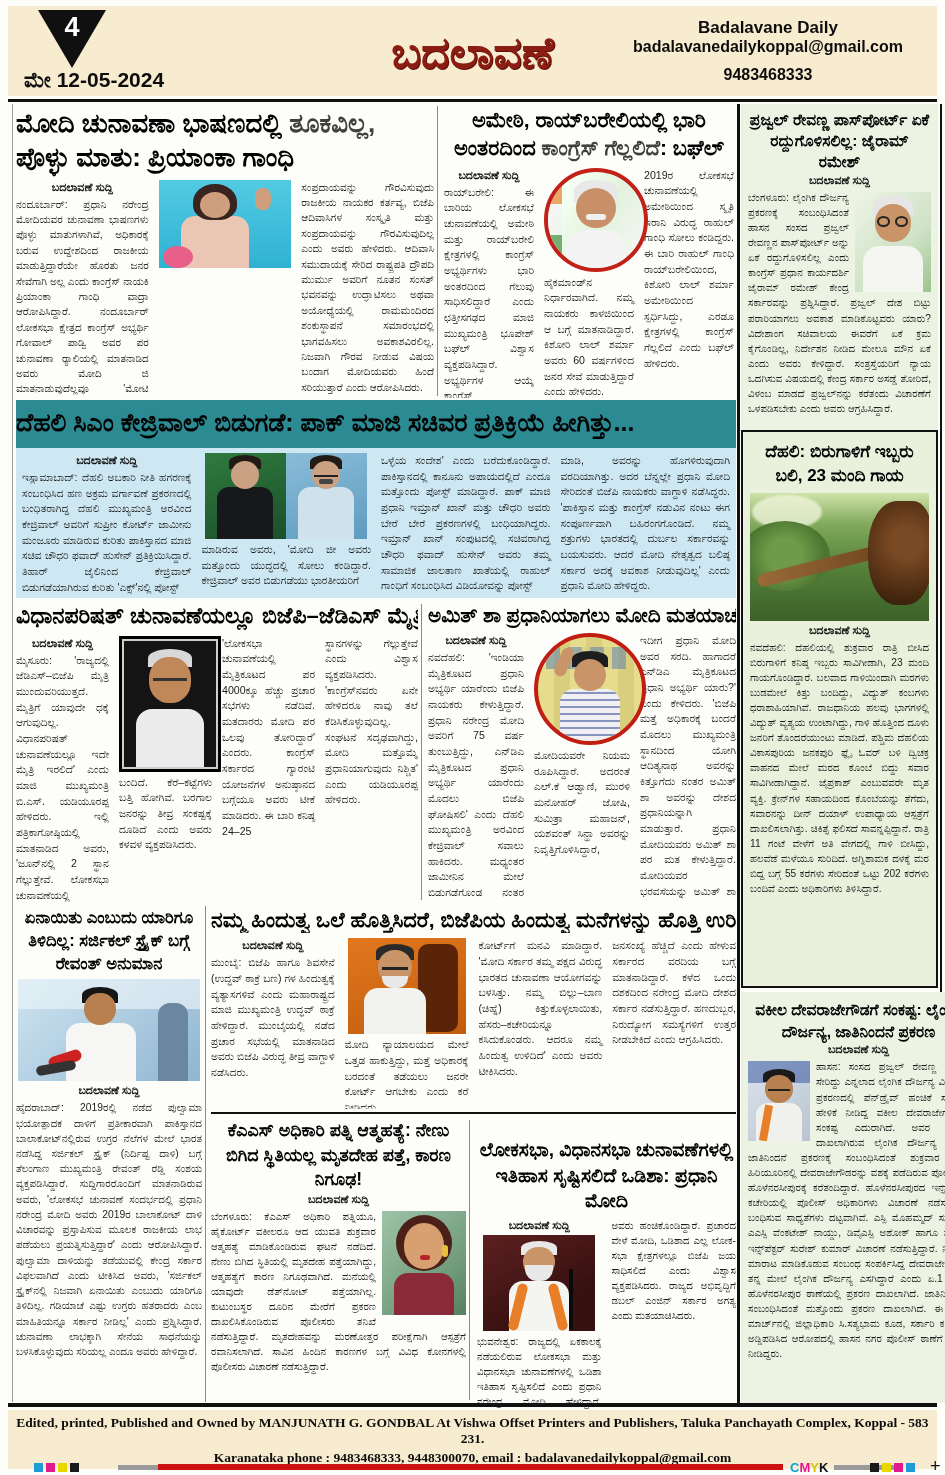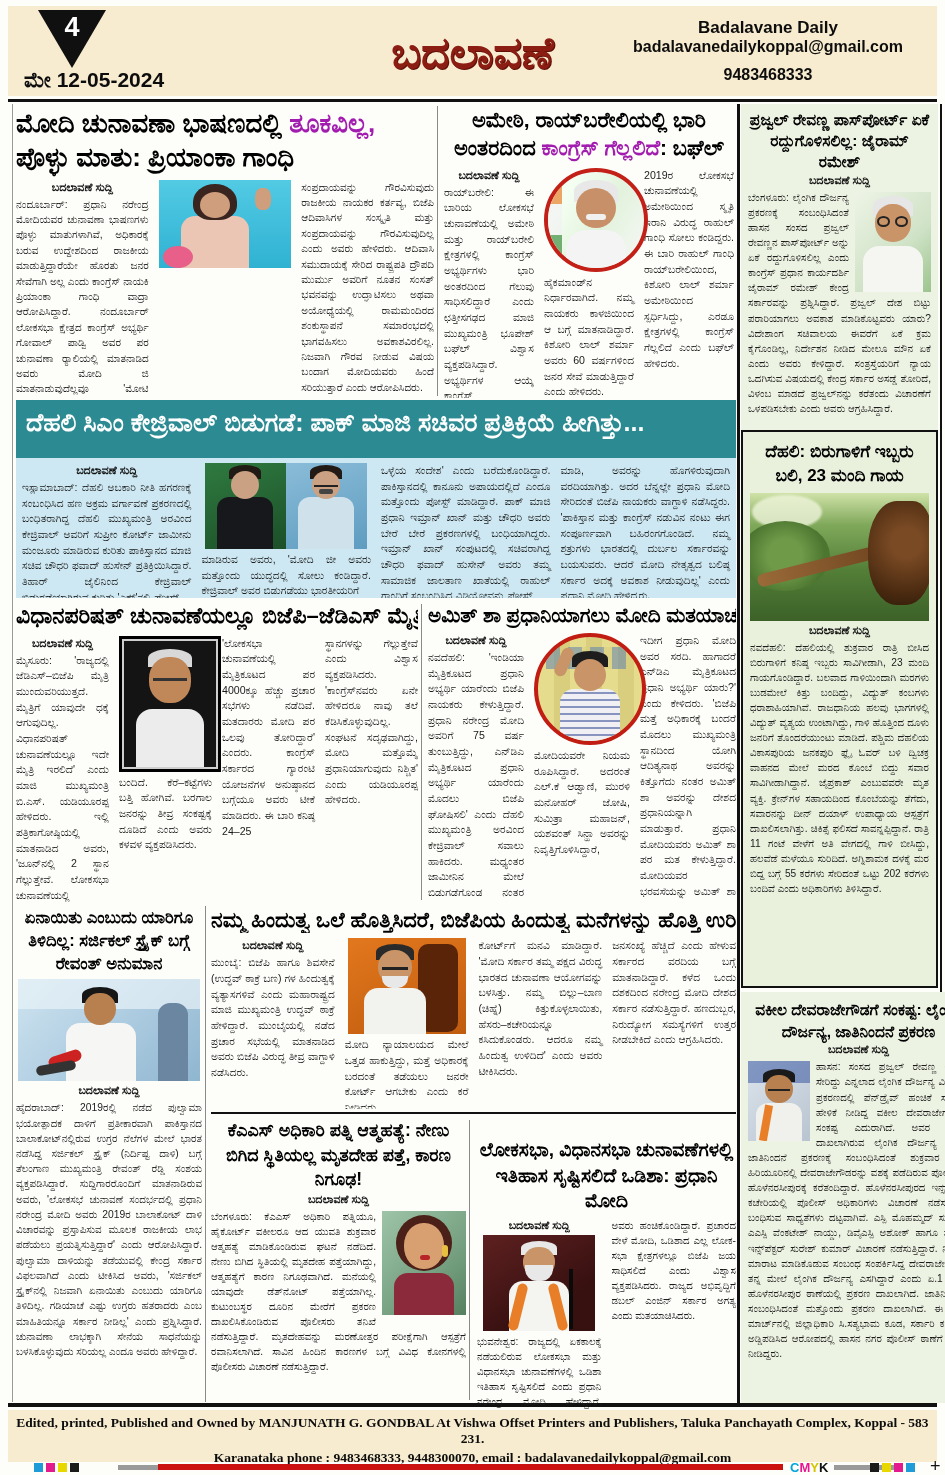--- a/index.html
+++ b/index.html
@@ -1,17 +1,17 @@
 <!DOCTYPE html>
 <html><head>
 <meta charset="utf-8">
 <style>
   html,body{margin:0;padding:0;background:#e9e9e9;font-family:"Liberation Sans","DejaVu Sans",sans-serif;}
   #paper{position:relative;width:945px;height:1475px;margin:0 auto;background:#fdfdfa;overflow:hidden;}
-  .red{color:#a21caf;}
+  .red{color:#404040;}
   .byl{font-weight:bold;font-size:11px;text-align:center;margin:1px 0 3px;color:#111;}
   .bt{font-size:10.6px;line-height:1.48;text-align:justify;color:#1b1b1b;}
   .cols{display:flex;gap:10px;}
   .col{flex:1;min-width:0;}
   .sec{position:absolute;overflow:hidden;}
   .vline{position:absolute;width:1px;background:#8a8a8a;}
   .hline{position:absolute;background:#111;}
 
   
   #hdr{position:absolute;left:8px;top:6px;width:929px;height:90px;background:#f8ecd0;}
@@ -61,21 +61,21 @@
   #ph-jairam{float:right;width:76px;height:100px;margin:2px 0 3px 6px;background:linear-gradient(135deg,#eef4e6,#cfe2c6 60%,#9cc48e);}
   #ph-jairam .hair{left:18px;top:4px;width:40px;height:20px;background:#e6e6e6;border-radius:50% 50% 0 0;}
   #ph-jairam .face{left:20px;top:12px;width:36px;height:38px;background:#c89468;border-radius:48%;}
   #ph-jairam .gl1{left:22px;top:24px;width:13px;height:11px;border:2.5px solid #222;border-radius:50%;background:transparent;box-sizing:border-box;}
   #ph-jairam .gl2{left:40px;top:24px;width:13px;height:11px;border:2.5px solid #222;border-radius:50%;background:transparent;box-sizing:border-box;}
   #ph-jairam .torso{left:8px;top:54px;width:60px;height:46px;background:#f5f5f2;border-radius:16px 16px 0 0;}
   #a-jairam .bt{font-size:10.2px;}
 
   
   #a-kej{left:16px;top:400px;width:720px;height:198px;}
-  #a-kej .band{height:58px;background:#2c8a92;color:#ffffff;font-size:25px;font-weight:bold;line-height:44px;padding-left:10px;white-space:nowrap;overflow:hidden;}
+  #a-kej .band{height:48px;background:#2c8a92;color:#000000;font-size:25px;font-weight:bold;line-height:44px;white-space:nowrap;overflow:hidden;}
   #a-kej .bodybg{background:#cde8f2;height:152px;padding:5px 6px;box-sizing:border-box;}
   #ph-duo{width:162px;height:86px;display:flex;margin:0 auto 3px;}
   #ph-duo .half{position:relative;flex:1;overflow:hidden;}
   #ph-duo .h1{background:linear-gradient(160deg,#2f7a40,#1b4f28);}
   #ph-duo .h2{background:linear-gradient(160deg,#8abcd8,#5f9cc0);}
   #ph-duo i{position:absolute;display:block;}
   #ph-duo .fa{left:26px;top:8px;width:28px;height:28px;background:#caa183;border-radius:50%;}
   #ph-duo .ha{left:24px;top:2px;width:32px;height:14px;background:#221a14;border-radius:50% 50% 0 0;}
   #ph-duo .ta{left:12px;top:34px;width:56px;height:52px;background:#17181c;border-radius:12px 12px 0 0;}
   #ph-duo .tb{background:#cfe2ec;}
@@ -165,21 +165,21 @@
   #ph-gow{float:left;width:62px;height:80px;margin:2px 6px 2px 0;background:linear-gradient(135deg,#dce4ec,#b8c4d0);}
   #ph-gow .txt{left:0;top:0;width:62px;height:22px;background:#2a4a9a;opacity:.5;}
   #ph-gow .hair{left:15px;top:8px;width:32px;height:13px;background:#1a1a1a;border-radius:50% 50% 0 0;}
   #ph-gow .face{left:17px;top:14px;width:28px;height:28px;background:#b8804e;border-radius:48%;}
   #ph-gow .gl{left:20px;top:24px;width:22px;height:4px;border-bottom:2.5px solid #222;}
   #ph-gow .torso{left:8px;top:42px;width:46px;height:38px;background:#f0f0ec;border-radius:12px 12px 0 0;}
   #ph-gow .scarf{left:14px;top:44px;width:8px;height:36px;background:#e87f28;transform:rotate(10deg);}
   #a-gow .bt{font-size:10.2px;}
 
   
-  #ftr{position:absolute;left:8px;top:1410px;width:929px;height:52px;background:#f8ecd0;text-align:center;font-family:"Liberation Serif","DejaVu Serif",serif;}
+  #ftr{position:absolute;left:8px;top:1410px;width:929px;height:59px;background:#f8ecd0;text-align:center;font-family:"Liberation Serif","DejaVu Serif",serif;}
   #ftr .f1{font-size:13.5px;font-weight:bold;padding-top:5px;color:#0d0d0d;}
   #ftr .f2{font-size:13.5px;font-weight:bold;margin-top:3px;color:#0d0d0d;}
 
   #marks{position:absolute;left:8px;top:1462px;width:929px;height:12px;}
   .sq{position:absolute;top:1px;width:9px;height:9px;}
   #marks .graybar{position:absolute;top:3px;height:5px;background:#9a9a9a;}
   #marks .redbar{position:absolute;left:150px;top:2px;width:625px;height:6px;background:#cc1111;}
   #cmyk{position:absolute;left:782px;top:-2px;font-size:13px;font-weight:bold;letter-spacing:0;}
   #cmyk .c{color:#00a6d8;} #cmyk .m{color:#e8148e;} #cmyk .y{color:#d8c400;} #cmyk .k{color:#111;}
   #cross{position:absolute;left:922px;top:-6px;font-size:18px;color:#111;}

